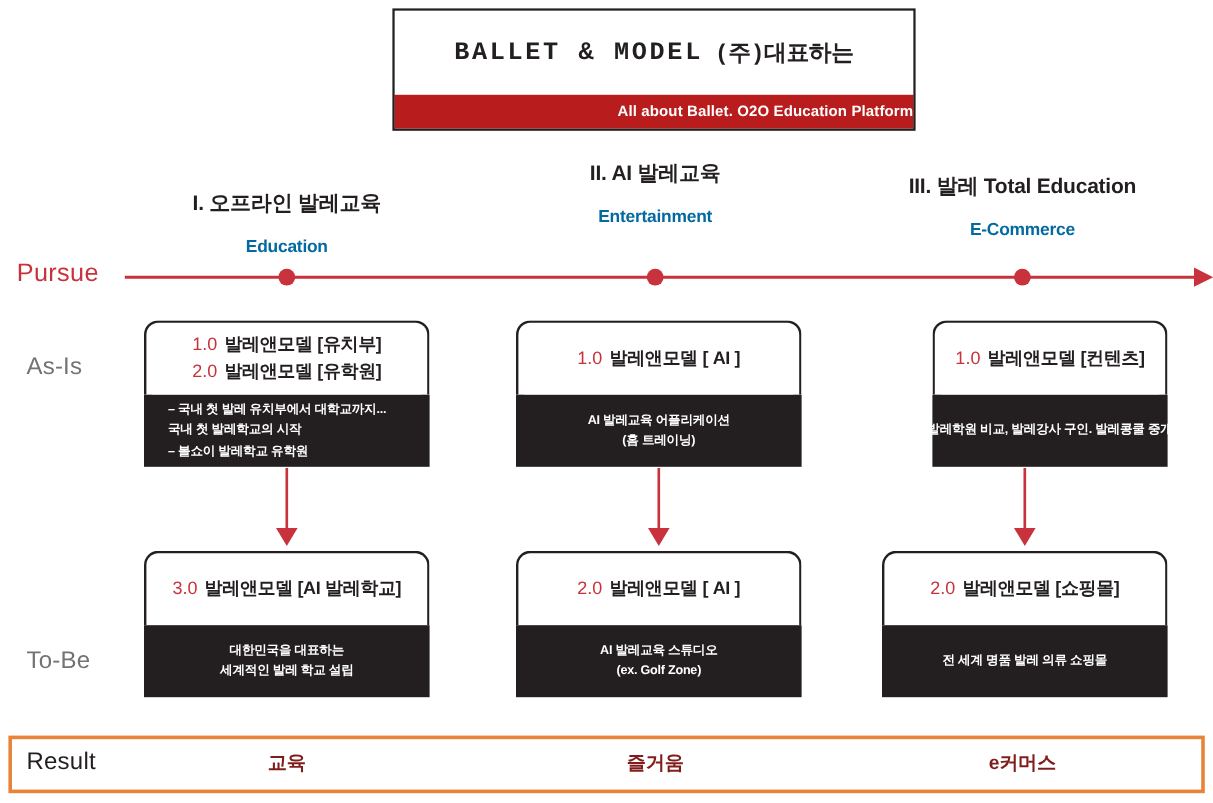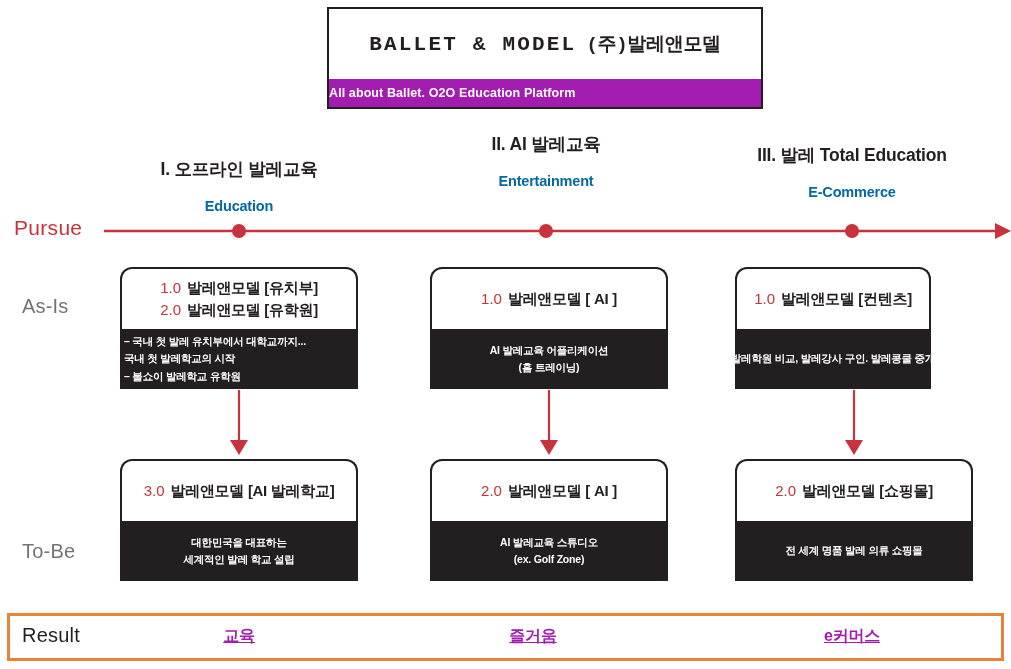--- a/index.html
+++ b/index.html
@@ -46,24 +46,24 @@
     color: #231f20;
   }
   .brand-ko {
     font-size: 19px;
     font-weight: bold;
     letter-spacing: -0.3px;
     color: #231f20;
   }
   .brand-bottom {
     height: 28px;
-    background: #a21caf;
+    background: #b91c1c;
     display: flex;
     align-items: center;
-    justify-content: flex-start;
+    justify-content: flex-end;
   }
   .brand-tagline {
     color: #ffffff;
     font-size: 12.5px;
     font-weight: bold;
     letter-spacing: 0.1px;
   }
 
   
   .col-head {
@@ -156,21 +156,21 @@
   }
   .card-body .bline {
     font-size: 10.5px;
     font-weight: bold;
     letter-spacing: -0.2px;
     line-height: 1.65;
     white-space: nowrap;
   }
   .card-body.left-align {
     align-items: flex-start;
-    padding-left: 4px;
+    padding-left: 20px;
   }
 
   
   .card.asis { top: 267px; }
   .card.asis .card-top { height: 62px; }
   .card.asis .card-body { height: 60px; }
 
   
   .card.tobe { top: 459px; border-radius: 17px; }
   .card.tobe .card-top { height: 62px; }
@@ -201,34 +201,33 @@
     color: #231f20;
     letter-spacing: 0.2px;
   }
   .result-cell {
     position: absolute;
     top: 626px;
     width: 300px;
     text-align: center;
     font-size: 16px;
     font-weight: bold;
-    color: #a21caf;
+    color: #7f1d1d;
     letter-spacing: -0.2px;
-    text-decoration: underline;
   }
 </style>
 </head>
 <body>
 
 <div id="stage">
 
   <div class="brand-box">
     <div class="brand-top">
       <span class="brand-en">BALLET &amp; MODEL</span>
-      <span class="brand-ko">(주)발레앤모델</span>
+      <span class="brand-ko">(주)대표하는</span>
     </div>
     <div class="brand-bottom">
       <span class="brand-tagline">All about Ballet. O2O Education Platform</span>
     </div>
   </div>
 
   <div class="col-head" style="left:89px; top:157px;">
     <div class="title">I. 오프라인 발레교육</div>
     <div class="sub">Education</div>
   </div>
@@ -274,21 +273,21 @@
       <div class="card-line">
         <span class="ver">1.0</span><span>발레앤모델 [ AI ]</span>
       </div>
     </div>
     <div class="card-body">
       <div class="bline">AI 발레교육 어플리케이션</div>
       <div class="bline">(홈 트레이닝)</div>
     </div>
   </div>
 
-  <div class="card asis" style="left:693px;padding-left:42px;">
+  <div class="card asis" style="left:735px;padding-left:42px;">
     <div class="card-top">
       <div class="card-line">
         <span class="ver">1.0</span><span>발레앤모델 [컨텐츠]</span>
       </div>
     </div>
     <div class="card-body">
       <div class="bline">발레학원 비교, 발레강사 구인. 발레콩쿨 중개</div>
     </div>
   </div>
 
@@ -336,16 +335,16 @@
       </div>
     </div>
     <div class="card-body">
       <div class="bline">전 세계 명품 발레 의류 쇼핑몰</div>
     </div>
   </div>
 
   <div class="result-box"></div>
   <div class="result-label">Result</div>
   <div class="result-cell" style="left:89px;">교육</div>
-  <div class="result-cell" style="left:383px;">즐거움</div>
+  <div class="result-cell" style="left:396px;">즐거움</div>
   <div class="result-cell" style="left:702px;">e커머스</div>
 
 </div>
 
 </body></html>

